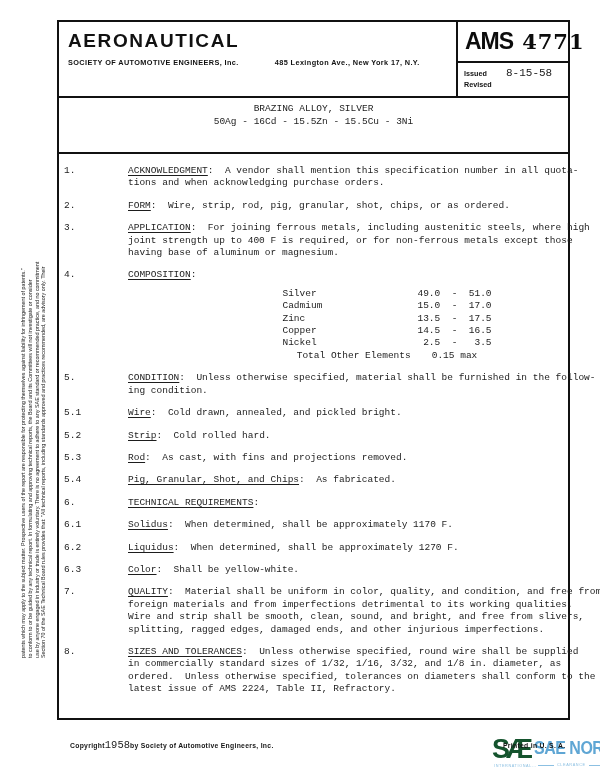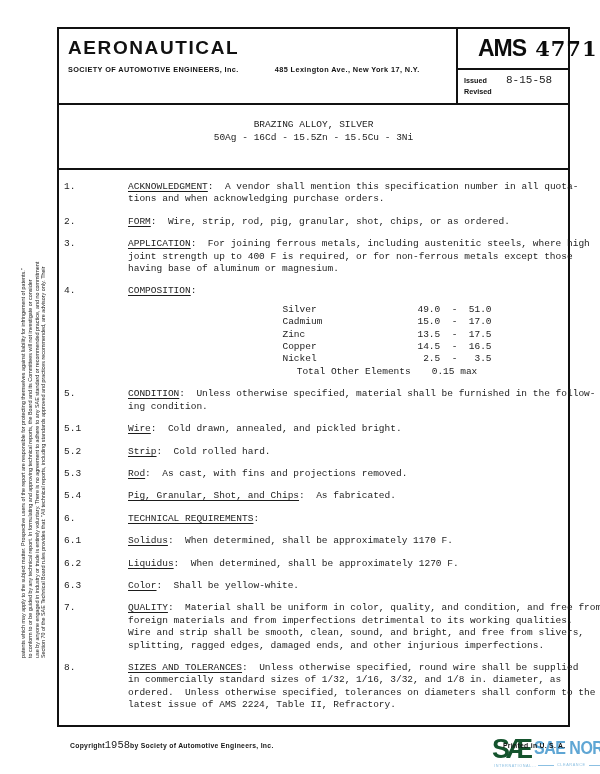--- a/index.html
+++ b/index.html
@@ -14,21 +14,21 @@
   .margin-note{
     position:absolute;left:20px;top:658px;width:506px;height:28px;
     transform:rotate(-90deg);transform-origin:0 0;
     font-size:5.4px;line-height:6.8px;color:#222;
     font-family:"Liberation Sans",sans-serif;
   }
   .margin-note div{white-space:nowrap;overflow:hidden;}
 
   
   .doc-box{
-    position:absolute;left:57px;top:27px;width:513px;height:700px;
+    position:absolute;left:57px;top:20px;width:513px;height:700px;
     border:2px solid #111;box-sizing:border-box;background:#fff;
   }
 
   
   .header-row{
     position:relative;height:74px;border-bottom:2px solid #111;
   }
   .header-left{padding:7px 0 0 9px;}
   .h-title{
     font-weight:bold;font-size:19px;letter-spacing:1.6px;line-height:24px;
@@ -37,33 +37,33 @@
   .society-line{
     display:flex;gap:36px;margin-top:5px;
     font-size:7.3px;font-weight:bold;letter-spacing:0.4px;color:#111;
   }
   .ams-box{
     position:absolute;right:0;top:0;width:112px;height:74px;
     border-left:2px solid #111;box-sizing:border-box;background:#fff;
   }
   .ams-number{
     height:41px;border-bottom:2px solid #111;box-sizing:border-box;
-    display:flex;align-items:center;padding-left:20px;gap:9px;
+    display:flex;align-items:center;padding-left:7px;gap:9px;
   }
   .ams-label{font-weight:bold;font-size:23px;letter-spacing:-1px;color:#0c0c0c;}
   .ams-num{font-family:"DejaVu Serif","Liberation Serif",serif;font-weight:bold;font-size:21px;letter-spacing:1px;color:#0c0c0c;}
   .issue-rows{padding:4px 0 0 6px;}
   .issue-row{display:flex;align-items:baseline;gap:10px;height:13px;}
   .issue-label{font-size:7.2px;font-weight:bold;color:#111;width:32px;}
   .issue-value{font-size:11px;color:#222;}
 
   
   .title-block{
     height:50px;border-bottom:2px solid #111;box-sizing:content-box;
-    text-align:center;padding-top:13px;
+    text-align:center;padding-top:4px;
     font-size:9.5px;line-height:13px;color:#1d1d1d;
   }
 
   
   .sections{padding:11px 4px 0 5px;font-size:9.5px;line-height:12.4px;color:#1d1d1d;}
   .para{position:relative;padding-left:28px;margin-bottom:10px;}
   .para-num{position:absolute;left:0;top:0;}
   .para-text{white-space:pre-wrap;display:block;width:482px;margin-left:36px;}
   .hd{text-decoration:underline;text-underline-offset:2px;}
 

